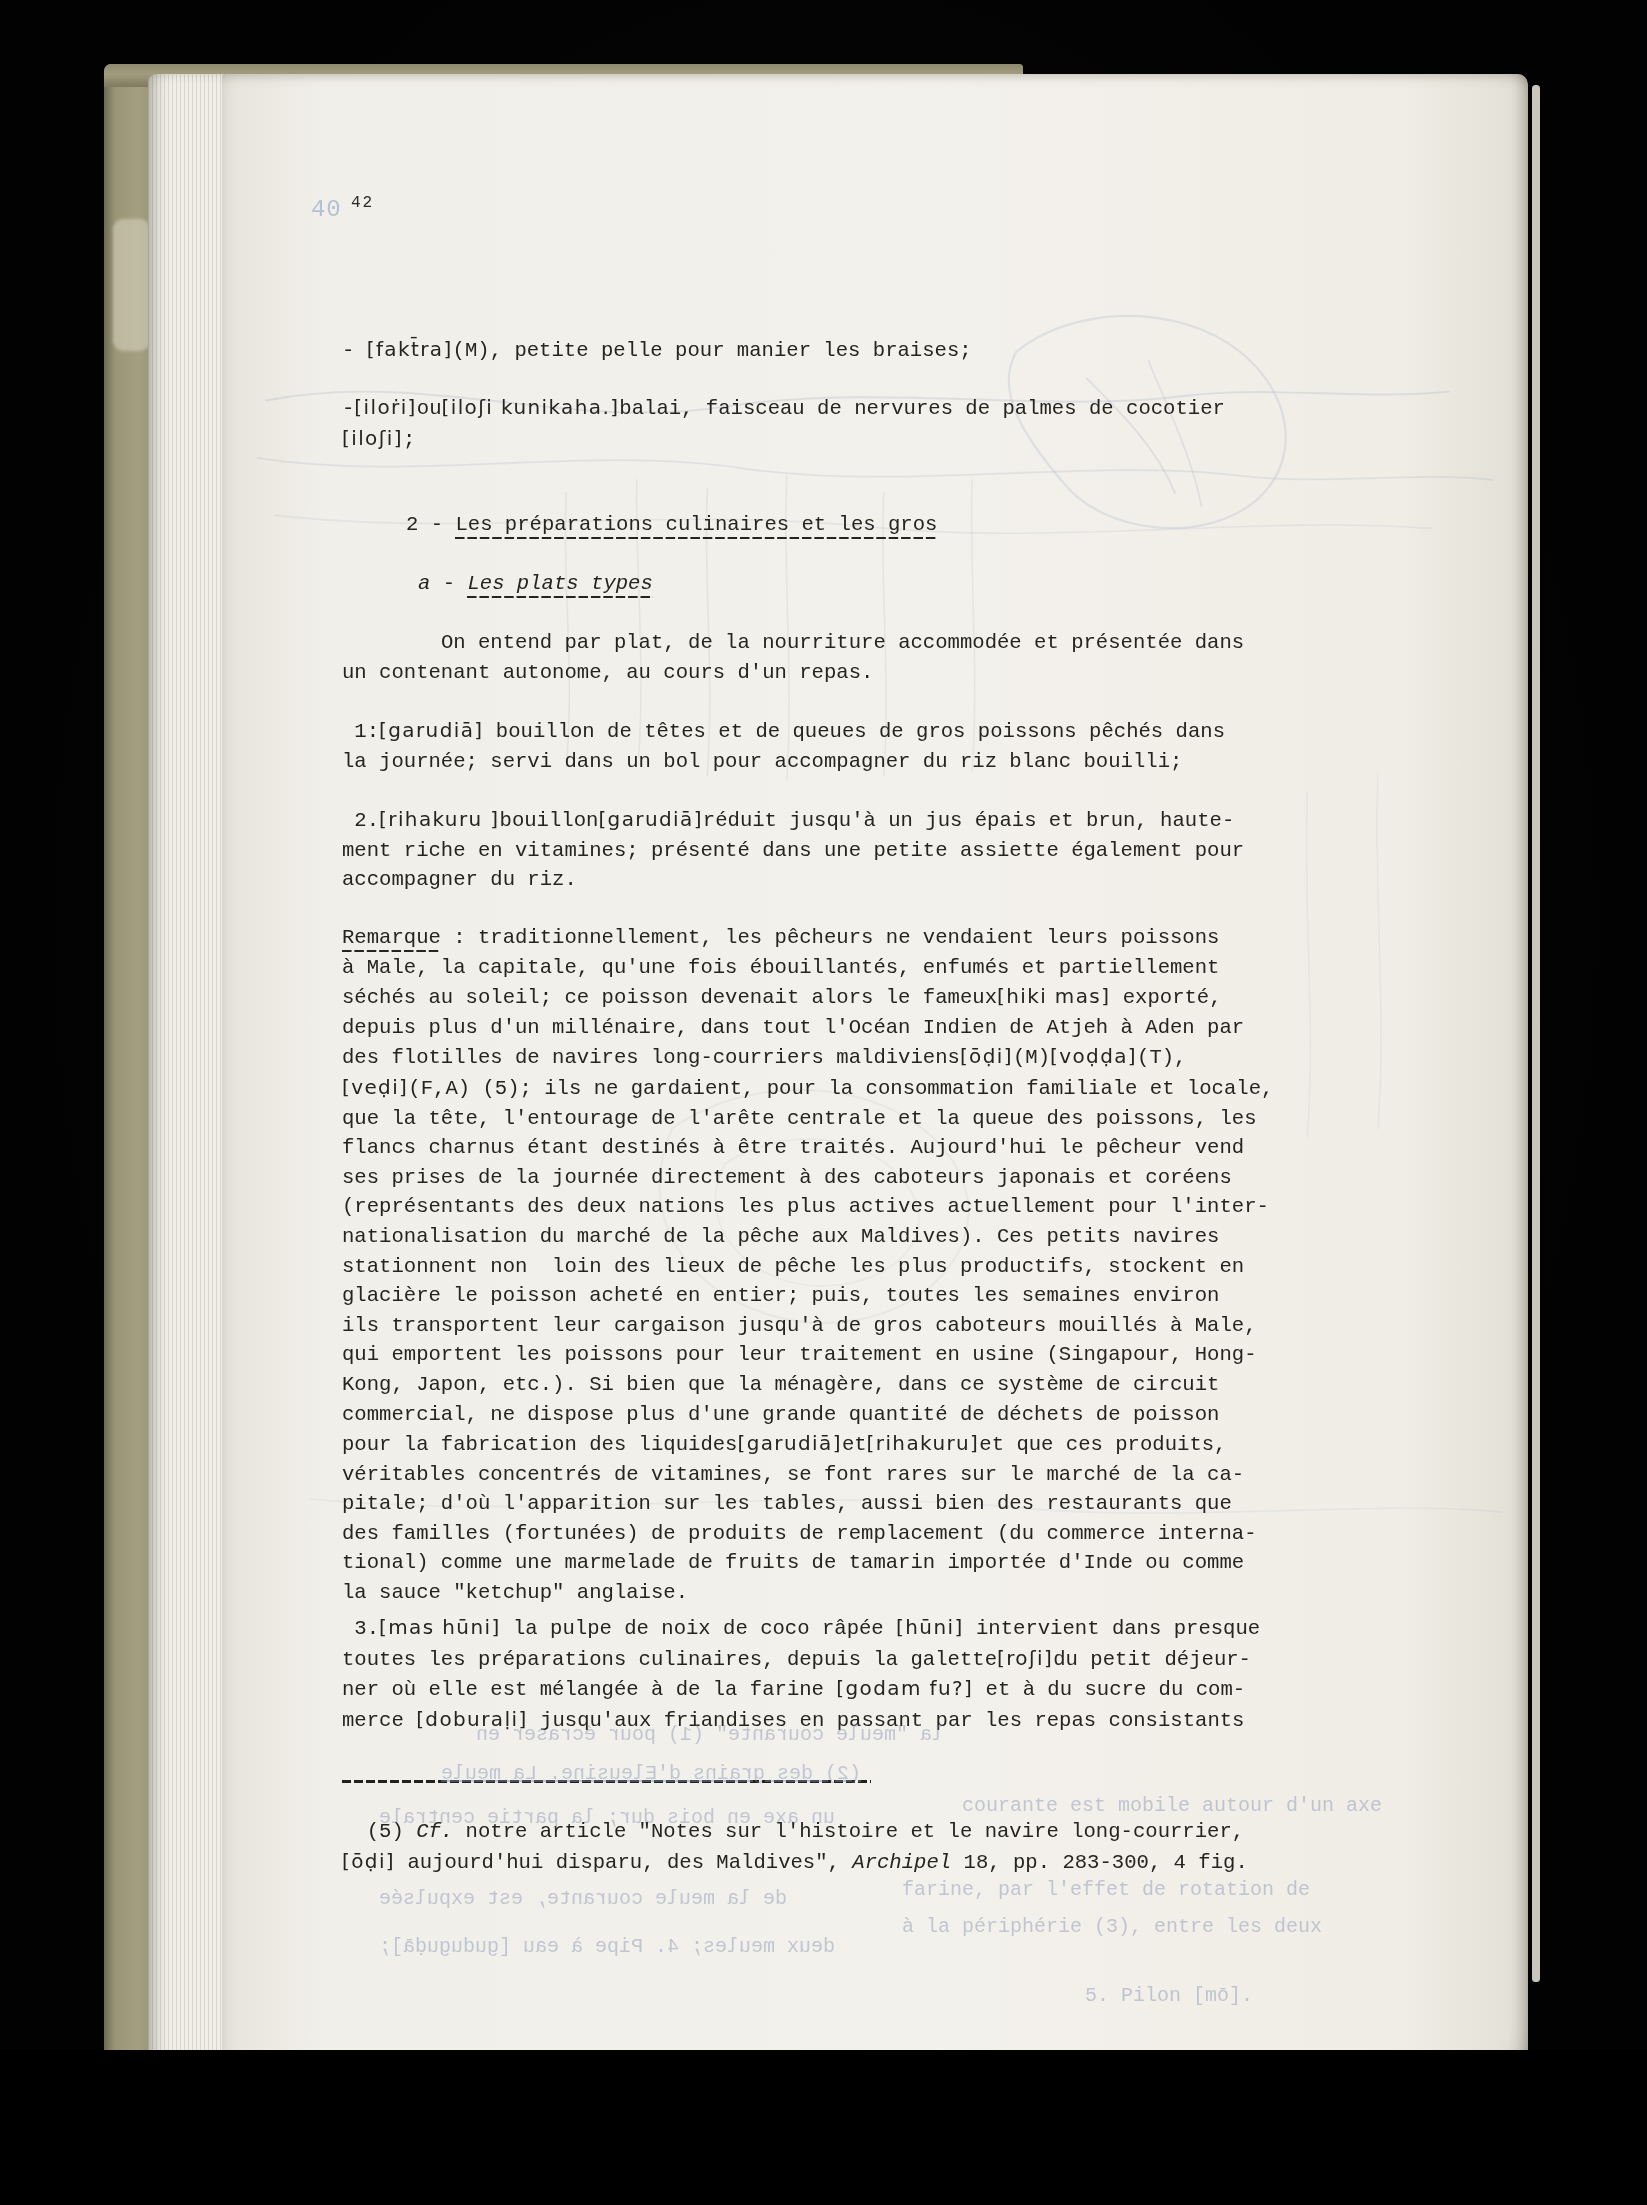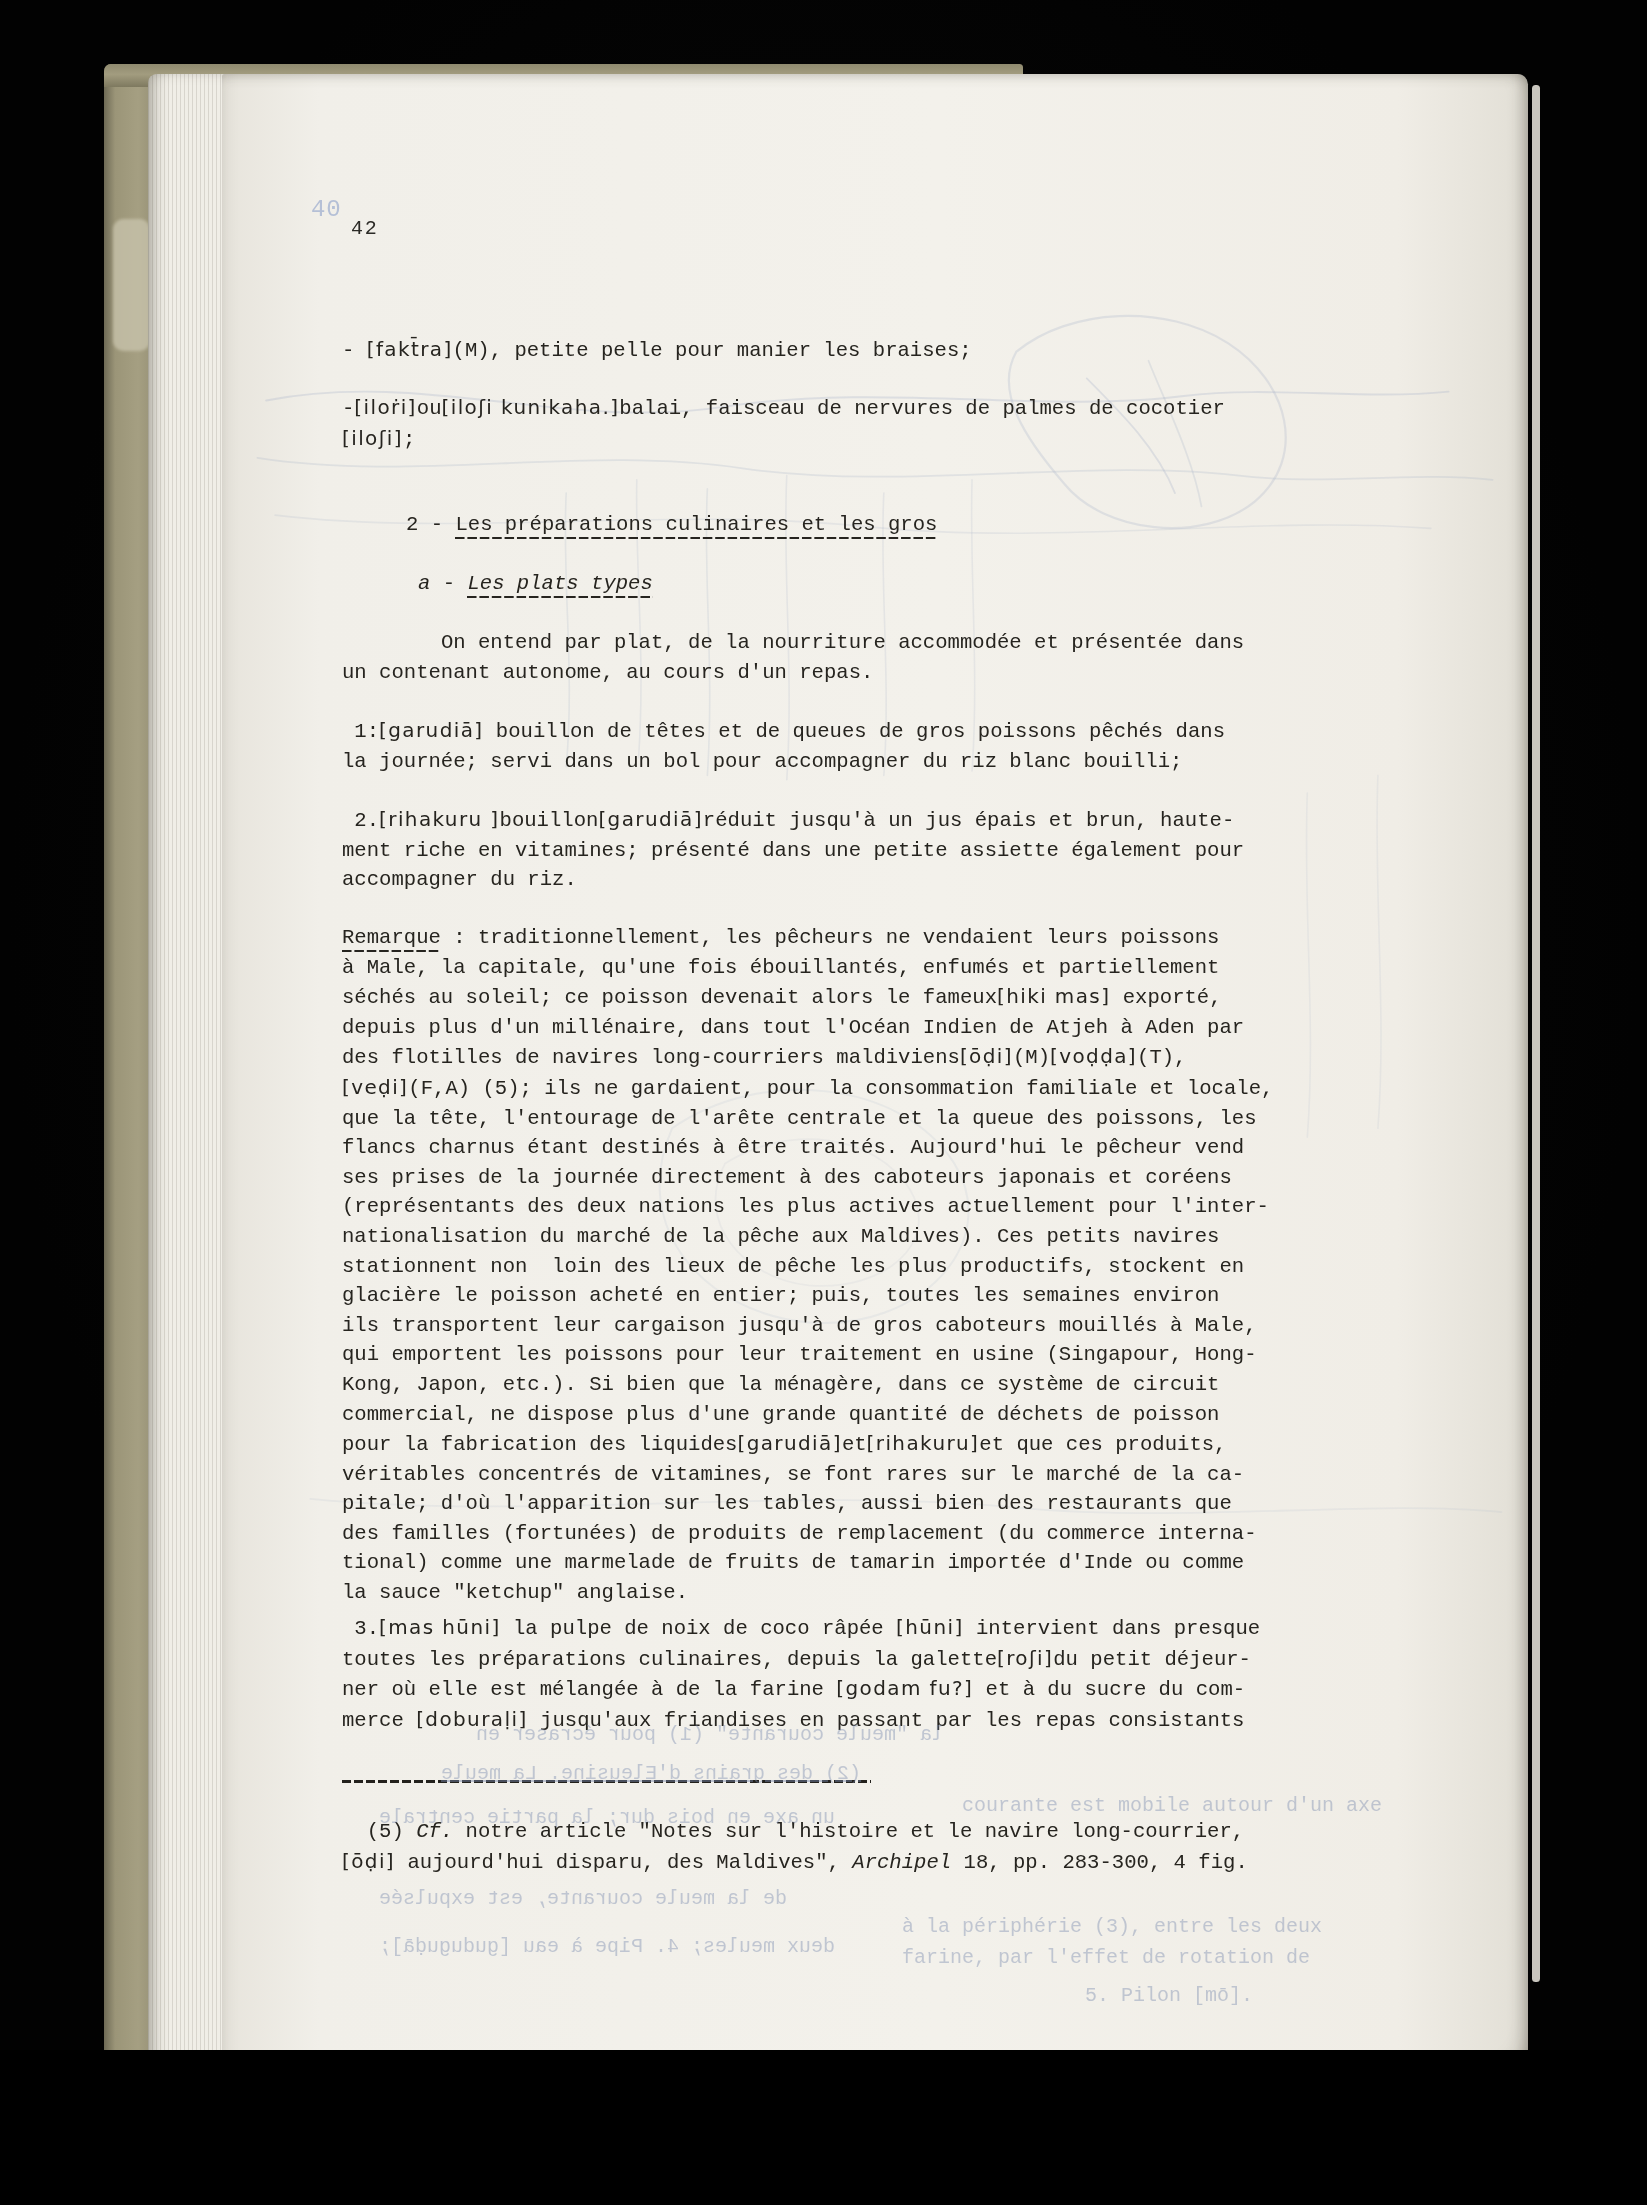--- a/index.html
+++ b/index.html
@@ -18,21 +18,21 @@
          box-shadow:inset 10.6px 0 16px -7px rgba(60,55,40,.45), inset -5.3px 0 8.8px -5.3px rgba(120,115,100,.35);}
   
   .page{position:absolute;left:222px;top:74px;width:1306px;height:2061px;
         background:linear-gradient(90deg,#e7e4dc 0,#f1efe9 97px,#f3f1eb 55%,#f0ede6 90%,#e3e0d7 99%,#d8d5cb 100%);
         border-radius:2.6px 10.6px 203px 30px / 2.6px 10.6px 84px 16px;
         box-shadow:inset 0 -23px 30px -17.6px rgba(40,35,25,.45), inset -12.4px 0 19.4px -12.4px rgba(60,55,45,.35), inset 0 8.8px 12.4px -8.8px rgba(80,75,60,.35);}
   .sliver{position:absolute;left:1532px;top:85px;width:8px;height:1897px;background:#ece9df;opacity:.85;border-radius:3.5px;}
   
   .sketch{position:absolute;left:222px;top:74px;width:1306px;height:2061px;pointer-events:none;}
   
-  .pageno{position:absolute;left:351px;top:194px;font-size:20px;color:#2b2a26;letter-spacing:1.8px;margin-top:23px;}
+  .pageno{position:absolute;left:351px;top:194px;font-size:16px;color:#2b2a26;letter-spacing:1.8px;}
   .stamp{position:absolute;left:311px;top:196px;font-size:24px;color:rgba(115,140,195,.48);filter:blur(0.6px);letter-spacing:0.9px;}
   .text-layer{position:absolute;left:342px;top:0;width:979px;color:#26241f;font-size:20.6px;line-height:29.6px;}
   .block{position:absolute;left:0;white-space:pre-wrap;}
   .b1{top:335px;} .b2{top:393px;}
   .h2{top:510px;left:64px;white-space:pre;}
   .ha{top:569px;left:76px;white-space:pre;}
   .intro{top:628px;} .i1{top:716px;} .i2{top:805px;} .rem{top:923px;} .i3{top:1613px;}
   .u-dash{background-image:linear-gradient(90deg,#26241f 0 9.7px,rgba(0,0,0,0) 9.7px 12.4px);background-size:12.4px 2.3px;background-repeat:repeat-x;background-position:0 calc(100% - 0.9px);padding-bottom:4.4px;}
   .it{font-style:italic;}
   .foot-rule{position:absolute;left:0;top:1780px;width:529px;height:2.6px;
@@ -40,21 +40,21 @@
   .foot{top:1817px;}
   .phon{font-family:"DejaVu Sans","Liberation Sans",sans-serif;letter-spacing:1.4px;font-size:.97em;}
   
   .ghost-line{position:absolute;font-size:20px;line-height:26.5px;color:rgba(122,138,175,.42);filter:blur(0.5px);white-space:pre;}
   .mir{transform:scaleX(-1);}
   .g1{left:476px;top:1722px;}
   .g2{left:441px;top:1761px;text-decoration:underline;text-decoration-color:rgba(122,138,175,.45);}
   .g3{left:379px;top:1805px;}
   .g4{left:962px;top:1793px;text-align:right;}
   .g5{left:379px;top:1886px;}
-  .g6{left:902px;top:1945px;}
+  .g6{left:902px;top:1877px;}
   .g7{left:379px;top:1934px;}
   .g8{left:902px;top:1914px;text-align:right;}
   .g9{left:1085px;top:1983px;}
 </style>
 </head>
 <body>
 
 <div class="scan">
 
   <div class="cover-left"></div>

